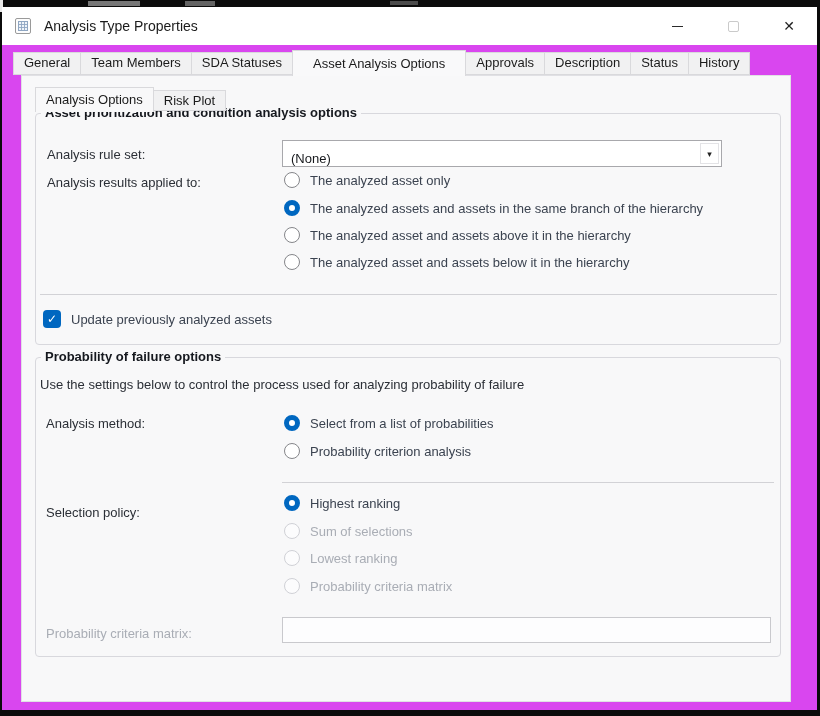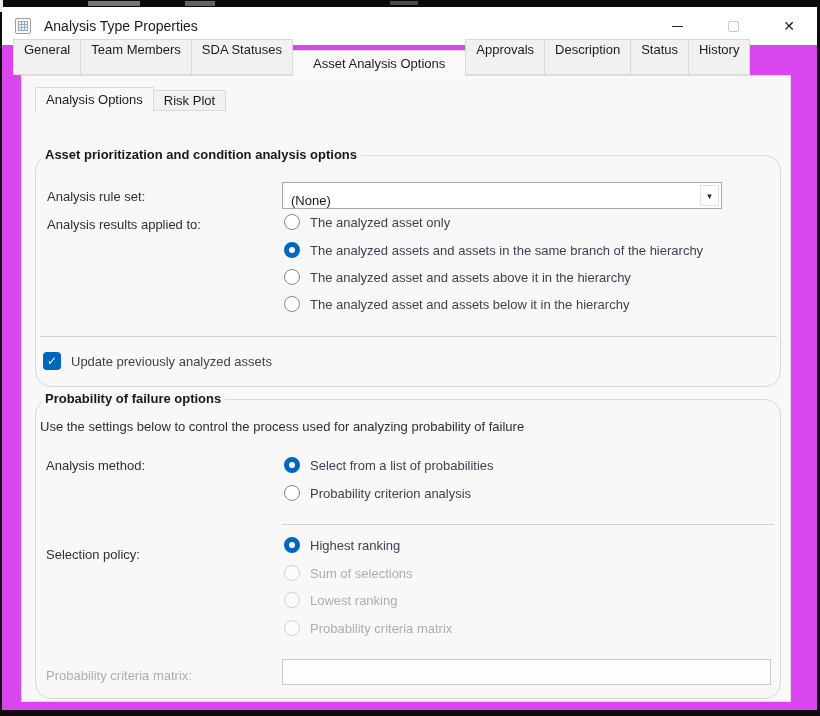--- a/index.html
+++ b/index.html
@@ -15,35 +15,35 @@
   .app-icon{margin-left:12px;width:18px;height:18px;flex:0 0 auto;}
   .title-text{margin-left:12px;font-size:14px;color:#1b1b1b;}
   .winbtns{position:absolute;right:0;top:0;height:38px;display:flex;}
   .winbtn{width:56px;height:38px;display:flex;align-items:center;justify-content:center;}
   .min-bar{width:11px;height:1px;background:#2b2b2b;}
   .max-box{width:11px;height:11px;border:1px solid #cacaca;border-radius:2px;background:#fff;}
   .close-glyph{font-size:14px;color:#1f1f1f;line-height:1;}
 
   
   .maintabs{position:absolute;left:11px;top:42px;height:26px;display:flex;align-items:flex-end;z-index:3;}
-  .maintab{height:36px;line-height:20px;padding:0 10px;background:#f1f1f2;border:1px solid #d9d9dc;margin-right:-1px;
+  .maintab{height:23px;line-height:20px;padding:0 10px;background:#f1f1f2;border:1px solid #d9d9dc;margin-right:-1px;
            font-size:13px;color:#1b1b1b;white-space:nowrap;}
   .maintab.active{height:26px;line-height:25px;padding:0 20px;background:#f9f9fa;border-bottom:none;margin-bottom:-1px;z-index:4;}
 
   
   .page{position:absolute;left:19px;top:68px;width:770px;height:627px;background:#f8f8f9;border:1px solid #e0e0e4;}
 
   
   .subtabs{position:absolute;left:13px;top:9px;height:26px;display:flex;align-items:flex-end;z-index:3;}
   .subtab{height:21px;line-height:20px;padding:0 10px;background:#f1f1f2;border:1px solid #d9d9dc;margin-right:-1px;
           font-size:13px;color:#1b1b1b;white-space:nowrap;}
   .subtab.active{height:25px;line-height:24px;background:#f8f8f9;border-bottom:none;margin-bottom:-1px;z-index:4;}
 
   
-  .group{position:absolute;border:1px solid #d8d8dd;border-radius:16px;margin-top:42px;}
+  .group{position:absolute;border:1px solid #d8d8dd;border-radius:4px;}
   .group-legend{position:absolute;top:-9px;left:5px;padding:0 4px;background:#f8f8f9;
                 font-size:13px;font-weight:700;color:#15181e;white-space:nowrap;}
   .group1{left:13px;top:37px;width:746px;height:232px;}
   .group2{left:13px;top:281px;width:746px;height:300px;}
 
   .row{position:absolute;display:flex;align-items:center;height:20px;}
   .lbl{font-size:13px;color:#2b2f36;white-space:nowrap;}
   .desc{font-size:13px;color:#2b2f36;white-space:nowrap;}
 
   

